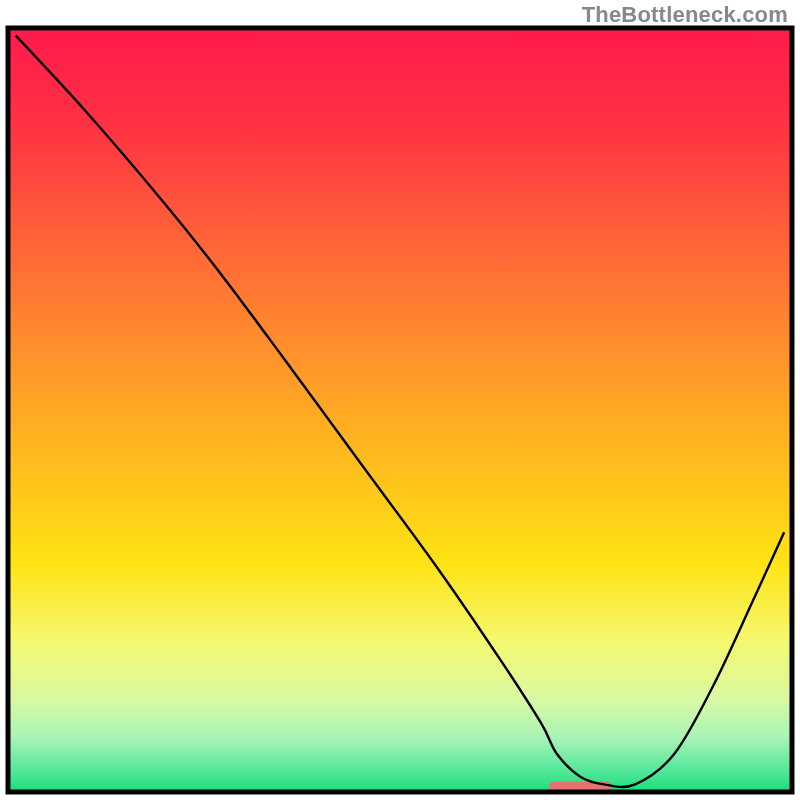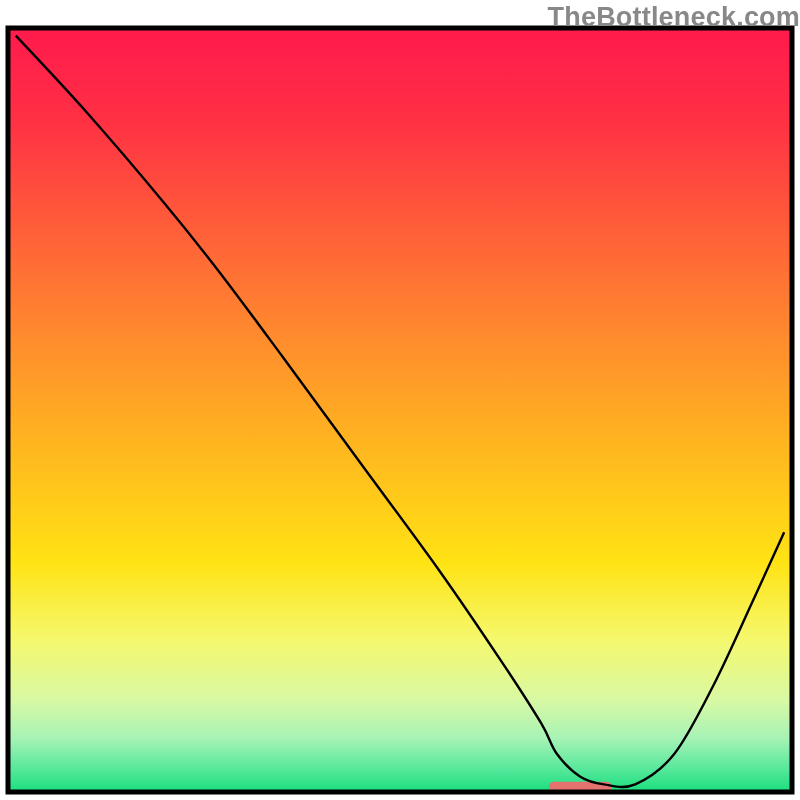--- a/index.html
+++ b/index.html
@@ -7,22 +7,22 @@
     padding: 0;
     width: 800px;
     height: 800px;
     background: #ffffff;
     font-family: Arial, Helvetica, sans-serif;
     overflow: hidden;
   }
   .watermark {
     position: absolute;
     top: 2px;
-    right: 0;
-    font-size: 27px;
+    right: 12px;
+    font-size: 22px;
     font-weight: 600;
     color: #888888;
     letter-spacing: 0.2px;
   }
   svg {
     display: block;
   }
 </style>
 </head>
 <body>

